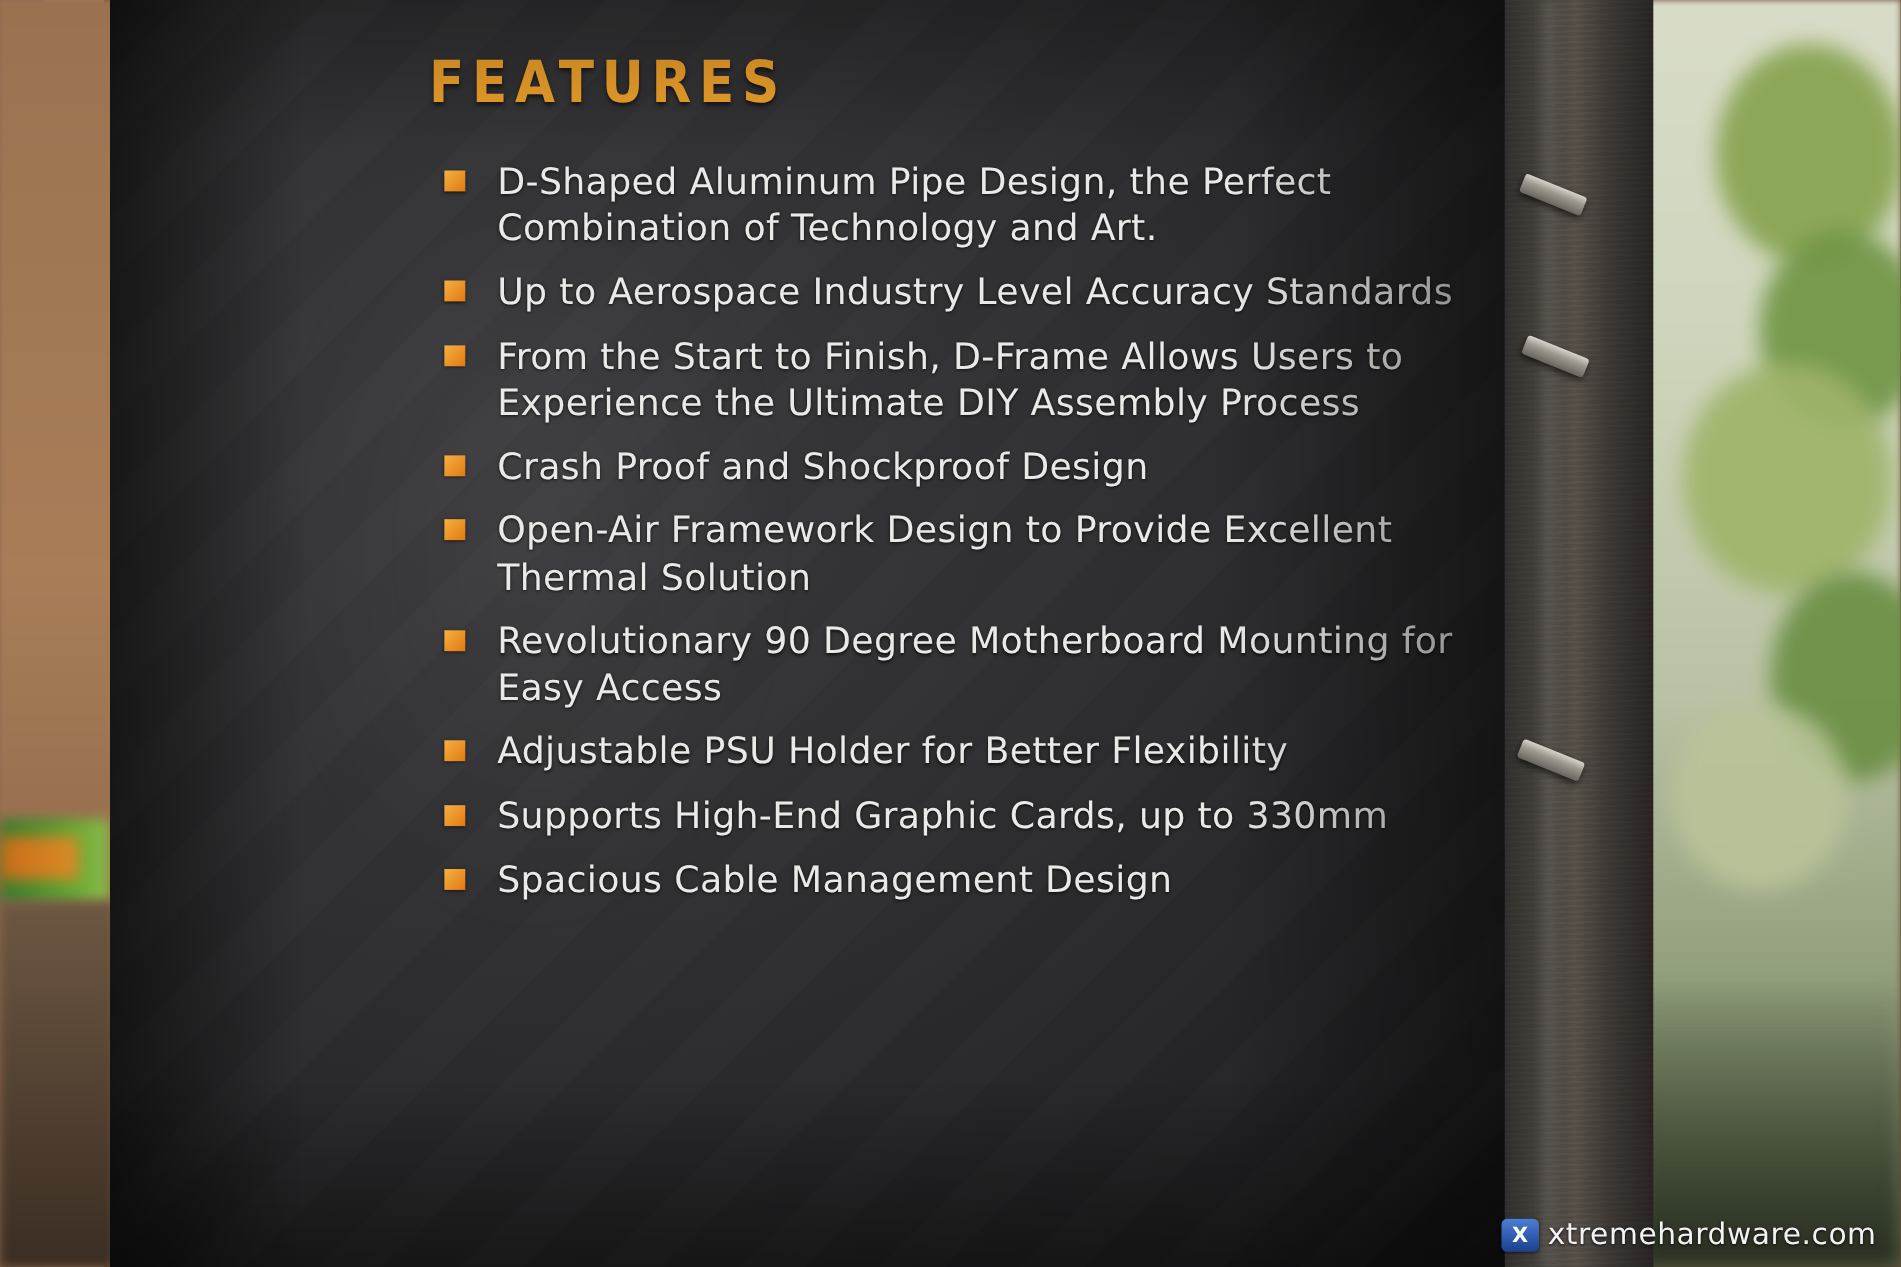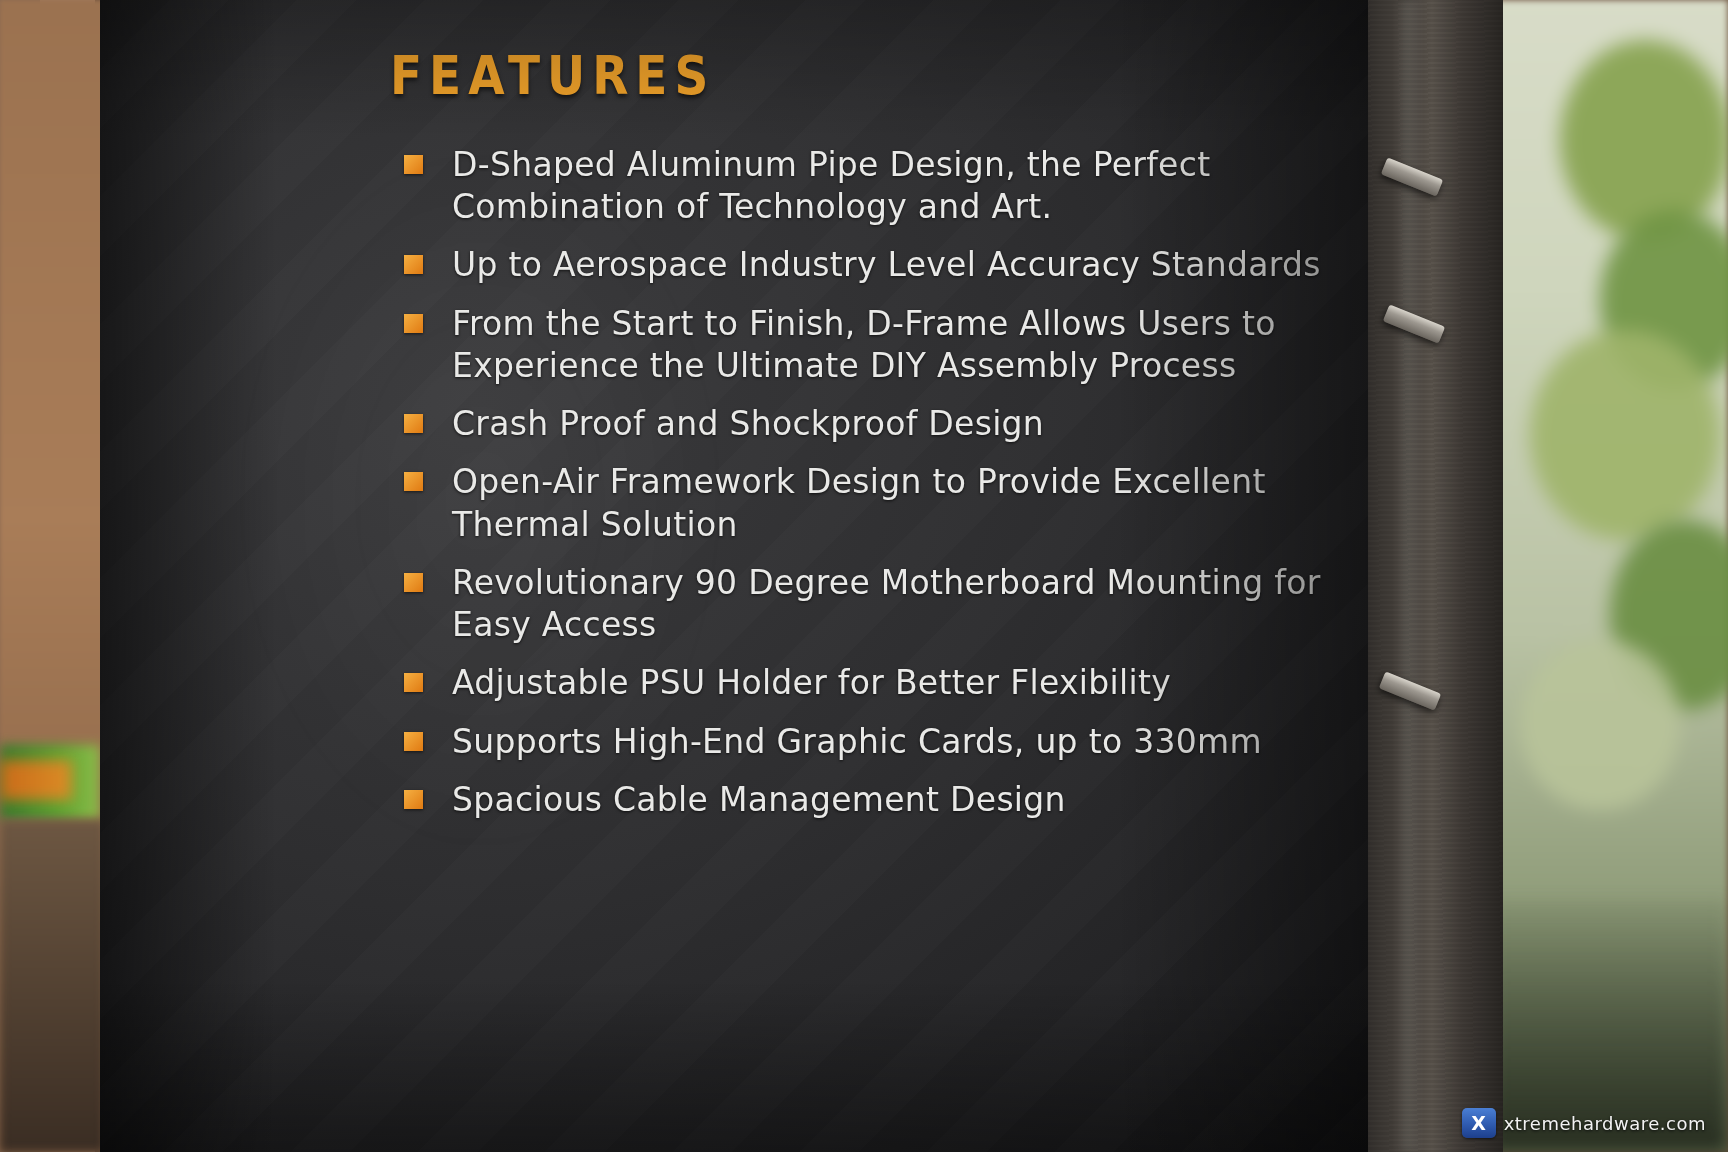--- a/index.html
+++ b/index.html
@@ -225,21 +225,21 @@
     font-weight: bold;
     font-size: 19px;
     display: flex;
     align-items: center;
     justify-content: center;
     box-shadow: 0 1px 3px rgba(0,0,0,.6);
   }
   .wm-text {
     color: #f2f2f2;
     font-family: "DejaVu Sans", sans-serif;
-    font-size: 18px;
+    font-size: 27px;
     letter-spacing: .5px;
     text-shadow: 0 1px 3px rgba(0,0,0,.9);
   }
 </style>
 </head>
 <body>
 
 <div id="scene">
 
   <div class="bg-layer"></div>

